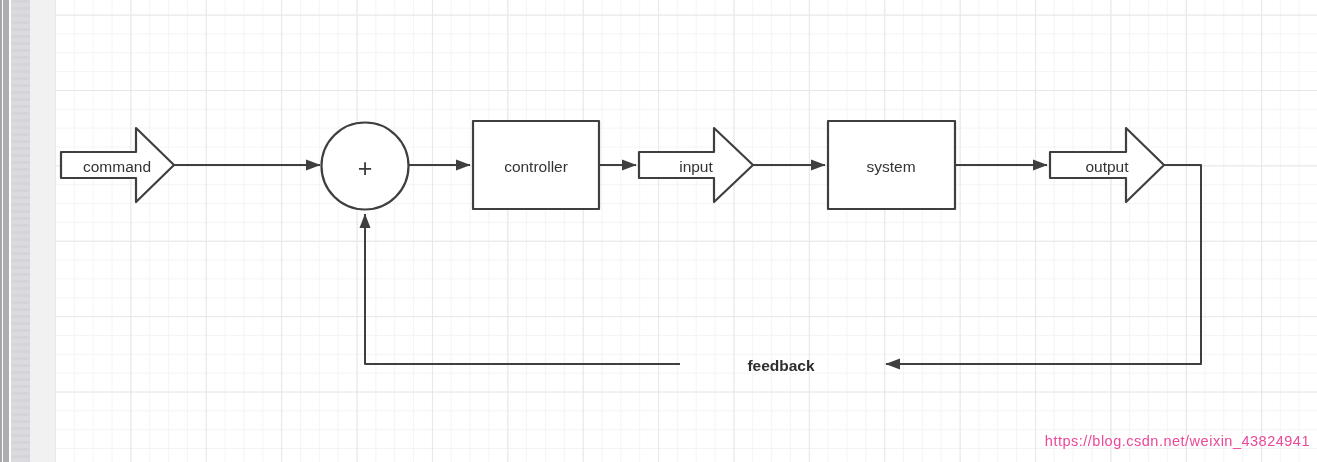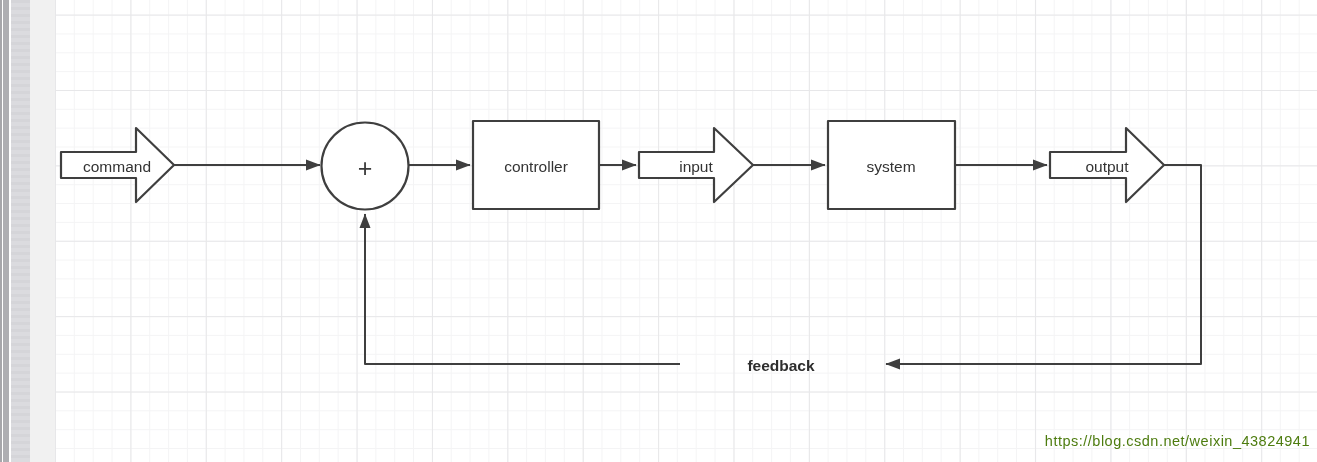--- a/index.html
+++ b/index.html
@@ -38,21 +38,21 @@
   .lbl{
     font-family:"Liberation Sans",sans-serif;font-size:15.5px;fill:#333333;
     text-anchor:middle;dominant-baseline:central;
   }
   .lbl-plus{font-size:25px;fill:#3a3a3a;}
   .lbl-bold{font-weight:bold;fill:#2e2e2e;}
 
   
   .watermark{
     position:absolute;top:433px;right:7px;
-    font-size:14.5px;color:#4d7c0f;letter-spacing:0.5px;white-space:nowrap;
+    font-size:14.5px;color:#ec4899;letter-spacing:0.5px;white-space:nowrap;
     user-select:none;
   }
 </style>
 </head>
 <body>
 
 <div class="edge-strip strip-outer"></div>
 <div class="edge-strip strip-gap1"></div>
 <div class="edge-strip strip-scroll"></div>
 <div class="edge-strip strip-gap2"></div>

